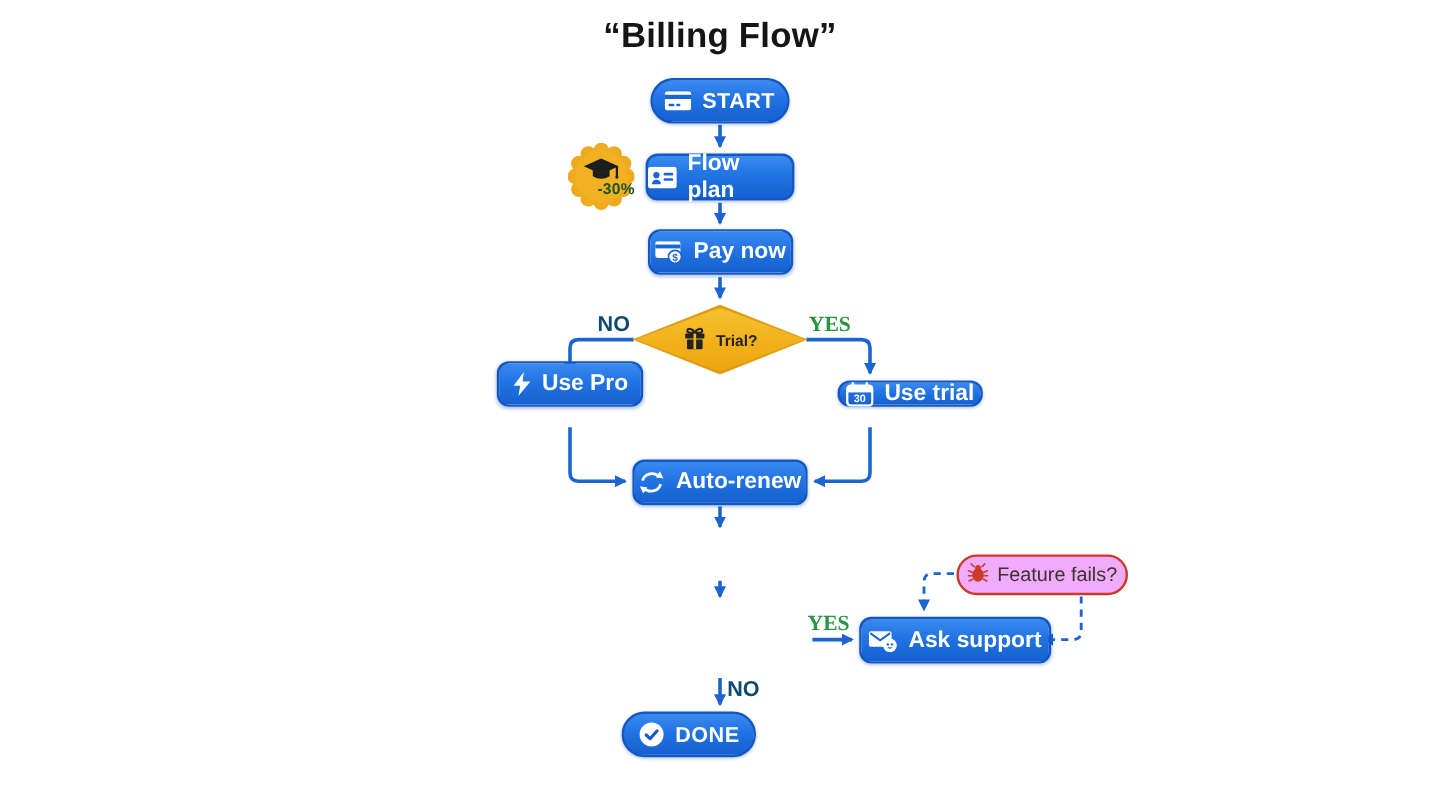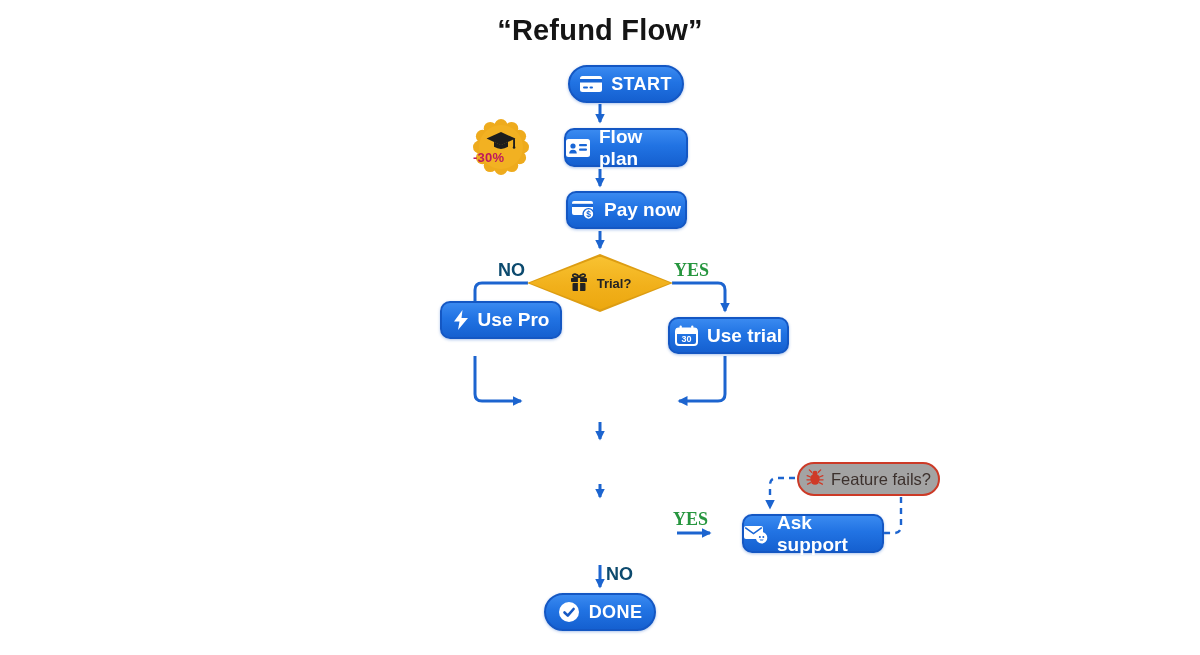--- a/index.html
+++ b/index.html
@@ -11,43 +11,42 @@
   .title{
     position:absolute;top:14px;left:0;width:1200px;text-align:center;
     font-size:29px;font-weight:700;color:#151515;letter-spacing:.2px;
   }
   .node{
     position:absolute;display:flex;align-items:center;justify-content:center;gap:9px;
     background:linear-gradient(180deg,#3a8af0 0%,#2173e3 45%,#1560d0 100%);
     border:2px solid #1457c3;border-radius:10px;box-sizing:border-box;
     color:#fff;font-size:19px;font-weight:700;
     box-shadow:0 1px 3px rgba(21,86,195,.35);
-    margin-left:26px;
   }
   .pill{border-radius:999px;font-size:18px;letter-spacing:.4px;}
   .node .icon{display:flex;align-items:center;}
   .diamond{position:absolute;}
   .diamond .d-outer{position:absolute;inset:0;background:#dd9d12;
     clip-path:polygon(50% 0,100% 50%,50% 100%,0 50%);}
   .diamond .d-inner{position:absolute;inset:2.5px;background:linear-gradient(180deg,#f8c231 0%,#f1b01b 55%,#eca70e 100%);
     clip-path:polygon(50% 0,100% 50%,50% 100%,0 50%);}
   .diamond .d-content{position:absolute;inset:0;display:flex;align-items:center;justify-content:center;gap:8px;
     font-size:13px;font-weight:600;color:#242424;}
   .edge-label{position:absolute;font-size:18px;font-weight:800;}
   .edge-label.no{color:#0c4a6e;}
   .edge-label.yes{color:#27963f;font-family:Liberation Serif, serif;}
   .callout{
     position:absolute;display:flex;align-items:center;justify-content:center;gap:7px;
-    background:#a3a3a3;border:2.5px solid #cc3a27;border-radius:999px;box-sizing:border-box;
+    background:#f0abfc;border:2.5px solid #cc3a27;border-radius:999px;box-sizing:border-box;
     color:#3c312d;font-size:16.5px;font-weight:500;
   }
   .badge{position:absolute;width:56px;height:56px;}
   .badge-text{
-    position:absolute;left:0;top:31px;width:56px;text-align:left;
-    font-size:13px;font-weight:800;color:#be185d;letter-spacing:.2px;
+    position:absolute;left:0;top:31px;width:56px;text-align:right;
+    font-size:13px;font-weight:800;color:#14532d;letter-spacing:.2px;
   }
 </style>
 </head>
 <body>
 
 <div id="canvas">
 
   <svg id="edges">
     <defs>
       <marker id="ah" markerUnits="userSpaceOnUse" markerWidth="12" markerHeight="12" refX="8.5" refY="5" orient="auto">
@@ -66,21 +65,21 @@
       <path d="M600,484 L600,497" marker-end="url(#ah)"></path>
       <path d="M677,533 L710,533" marker-end="url(#ah)"></path>
       <path d="M600,565 L600,587" marker-end="url(#ah)"></path>
     </g>
     <g fill="none" stroke="#1c64cf" stroke-width="2.4" stroke-dasharray="6 5">
       <path d="M795,478 L777,478 Q770,478 770,485 L770,508" marker-end="url(#ah)"></path>
       <path d="M901,497 L901,526 Q901,533 894,533 L869,533" marker-end="url(#ah)"></path>
     </g>
   </svg>
 
-  <div class="title">“Refund Flow”</div>
+  <div class="title">“Billing Flow”</div>
 
   <div class="node pill" style="left:542px;top:65px;width:116px;height:38px">
     <span class="icon">
       <svg width="22" height="16" viewBox="0 0 22 16">
         <rect width="22" height="16" rx="2.5" fill="#fff"></rect>
         <rect y="3" width="22" height="3.5" fill="#1866d6"></rect>
         <rect x="3" y="10.5" width="5" height="2" rx="1" fill="#1866d6"></rect>
         <rect x="9.5" y="10.5" width="3.5" height="2" rx="1" fill="#1866d6"></rect>
       </svg>
     </span>
@@ -159,39 +158,50 @@
 
   <div class="node" style="left:414px;top:301px;width:122px;height:38px">
     <span class="icon">
       <svg width="16" height="20" viewBox="0 0 16 20">
         <polygon points="9.5,0 1,11.5 6.5,11.5 5,20 15,8 8.5,8" fill="#fff"></polygon>
       </svg>
     </span>
     <span>Use Pro</span>
   </div>
 
-  <div class="node" style="left:642px;top:317px;width:121px;height:37px">
+  <div class="node" style="left:698px;top:317px;width:121px;height:22px">
     <span class="icon">
       <svg width="23" height="21" viewBox="0 0 23 21">
         <rect x="1" y="3.5" width="21" height="16.5" rx="3" fill="none" stroke="#fff" stroke-width="2"></rect>
         <rect x="1" y="3.5" width="21" height="5.5" fill="#fff"></rect>
         <rect x="4.6" y="0.4" width="2.2" height="4.8" rx="1.1" fill="#fff"></rect>
         <rect x="16.2" y="0.4" width="2.2" height="4.8" rx="1.1" fill="#fff"></rect>
         <text x="11.5" y="17" text-anchor="middle" font-size="9" font-weight="bold" fill="#fff">30</text>
       </svg>
     </span>
     <span>Use trial</span>
   </div>
 
+  <div class="node" style="left:527px;top:383px;width:146px;height:38px">
+    <span class="icon">
+      <svg width="22" height="20" viewBox="0 0 22 20">
+        <path d="M3.5,8.5 A8,7.5 0 0 1 17.5,5.5" fill="none" stroke="#fff" stroke-width="2.3"></path>
+        <polygon points="14.5,5.8 20.8,6.8 18,0.8" fill="#fff"></polygon>
+        <path d="M18.5,11.5 A8,7.5 0 0 1 4.5,14.5" fill="none" stroke="#fff" stroke-width="2.3"></path>
+        <polygon points="7.5,14.2 1.2,13.2 4,19.2" fill="#fff"></polygon>
+      </svg>
+    </span>
+    <span>Auto-renew</span>
+  </div>
 
 
   <span class="edge-label yes" style="left:673px;top:509px">YES</span>
   <span class="edge-label no" style="left:606px;top:564px">NO</span>
 
-  <div class="node" style="left:716px;top:514px;width:142px;height:39px">
+  <div class="node" style="left:716px;top:514px;width:160px;height:39px">
     <span class="icon">
       <svg width="24" height="20" viewBox="0 0 24 20">
         <rect x="0" y="2" width="19" height="13" rx="2" fill="#fff"></rect>
         <path d="M1.2,3.6 L9.5,9.6 L17.8,3.6" stroke="#1866d6" stroke-width="1.6" fill="none"></path>
         <circle cx="17.6" cy="13.8" r="5.7" fill="#fff"></circle>
         <circle cx="15.9" cy="13" r="1" fill="#1866d6"></circle>
         <circle cx="19.3" cy="13" r="1" fill="#1866d6"></circle>
         <path d="M15.5,15.4 a2.3,2 0 0 0 4.2,0 z" fill="#1866d6"></path>
       </svg>
     </span>

